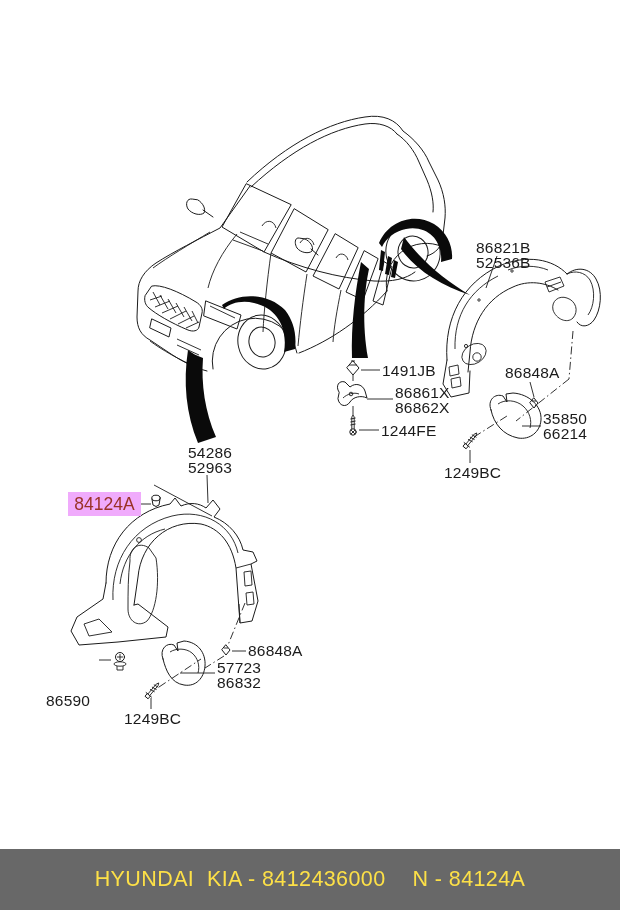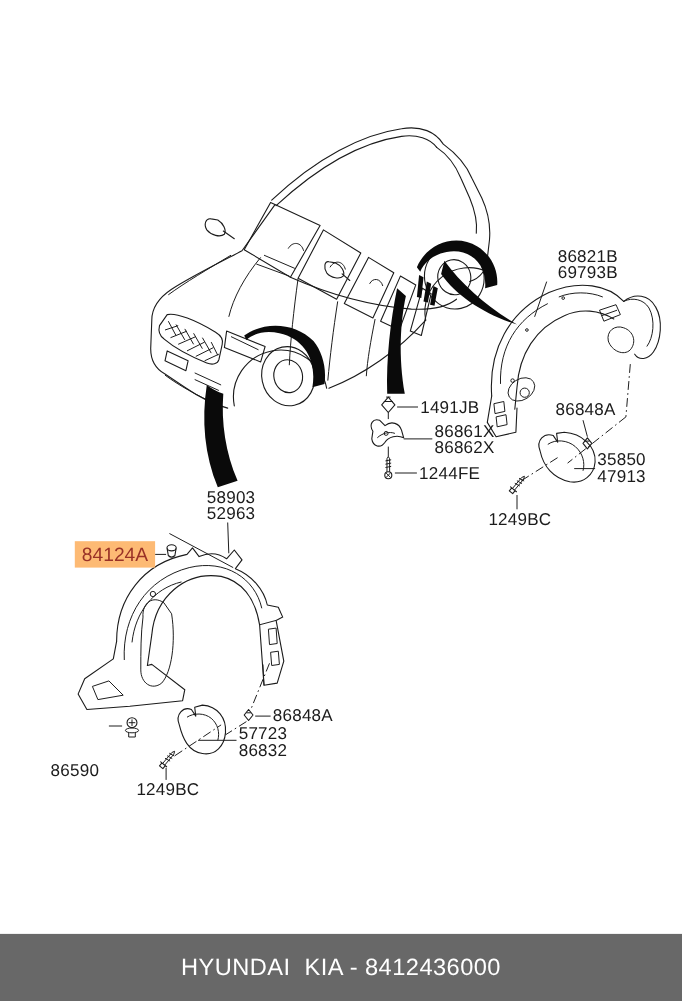--- a/index.html
+++ b/index.html
@@ -205,45 +205,46 @@
     <g>
       <path class="dash" d="M573,331 L569,379"></path>
       <path class="dash" d="M569,379 L516,421"></path>
       <path class="dash" d="M474,437 L507,416"></path>
       <path class="dash" d="M245,603 L228,645"></path>
       <path class="dash" d="M224,656 L205,668"></path>
       <path class="dash" d="M159,687 L201,659"></path>
     </g>
   </svg>
 
-  <div class="label" style="left:476px;top:226px;margin-left:31px;">
+  <div class="label" style="left:476px;top:240px;">
     <span>86821B</span>
-    <span>69793B</span>
+    <span>52536B</span>
   </div>
   <div class="label" style="left:382px;top:363px;text-align:right;">1491JB</div>
   <div class="label" style="left:395px;top:385px;">
     <span>86861X</span>
     <span>86862X</span>
   </div>
   <div class="label" style="left:381px;top:423px;">1244FE</div>
   <div class="label" style="left:505px;top:365px;">86848A</div>
   <div class="label" style="left:543px;top:411px;">
     <span>35850</span>
-    <span>47913</span>
+    <span>66214</span>
   </div>
   <div class="label" style="left:444px;top:465px;">1249BC</div>
   <div class="label" style="left:188px;top:445px;">
-    <span>58903</span>
+    <span>54286</span>
     <span>52963</span>
   </div>
-  <div class="hl-box" style="background:#fdba74;color:#9a3227;">84124A</div>
+  <div class="hl-box" style="background:#f0abfc;color:#9a3227;">84124A</div>
   <div class="label" style="left:46px;top:652px;margin-top:41px;">86590</div>
   <div class="label" style="left:248px;top:643px;">86848A</div>
   <div class="label" style="left:217px;top:660px;">
     <span>57723</span>
     <span>86832</span>
   </div>
   <div class="label" style="left:124px;top:711px;">1249BC</div>
 
-  <div class="footer" style="background:#686868;color:#ffffff;">
+  <div class="footer" style="background:#686868;color:#fde047;">
     <span>HYUNDAI  KIA - 8412436000</span>
+    <span>N - 84124A</span>
   </div>
 </div>
 
 </body></html>

